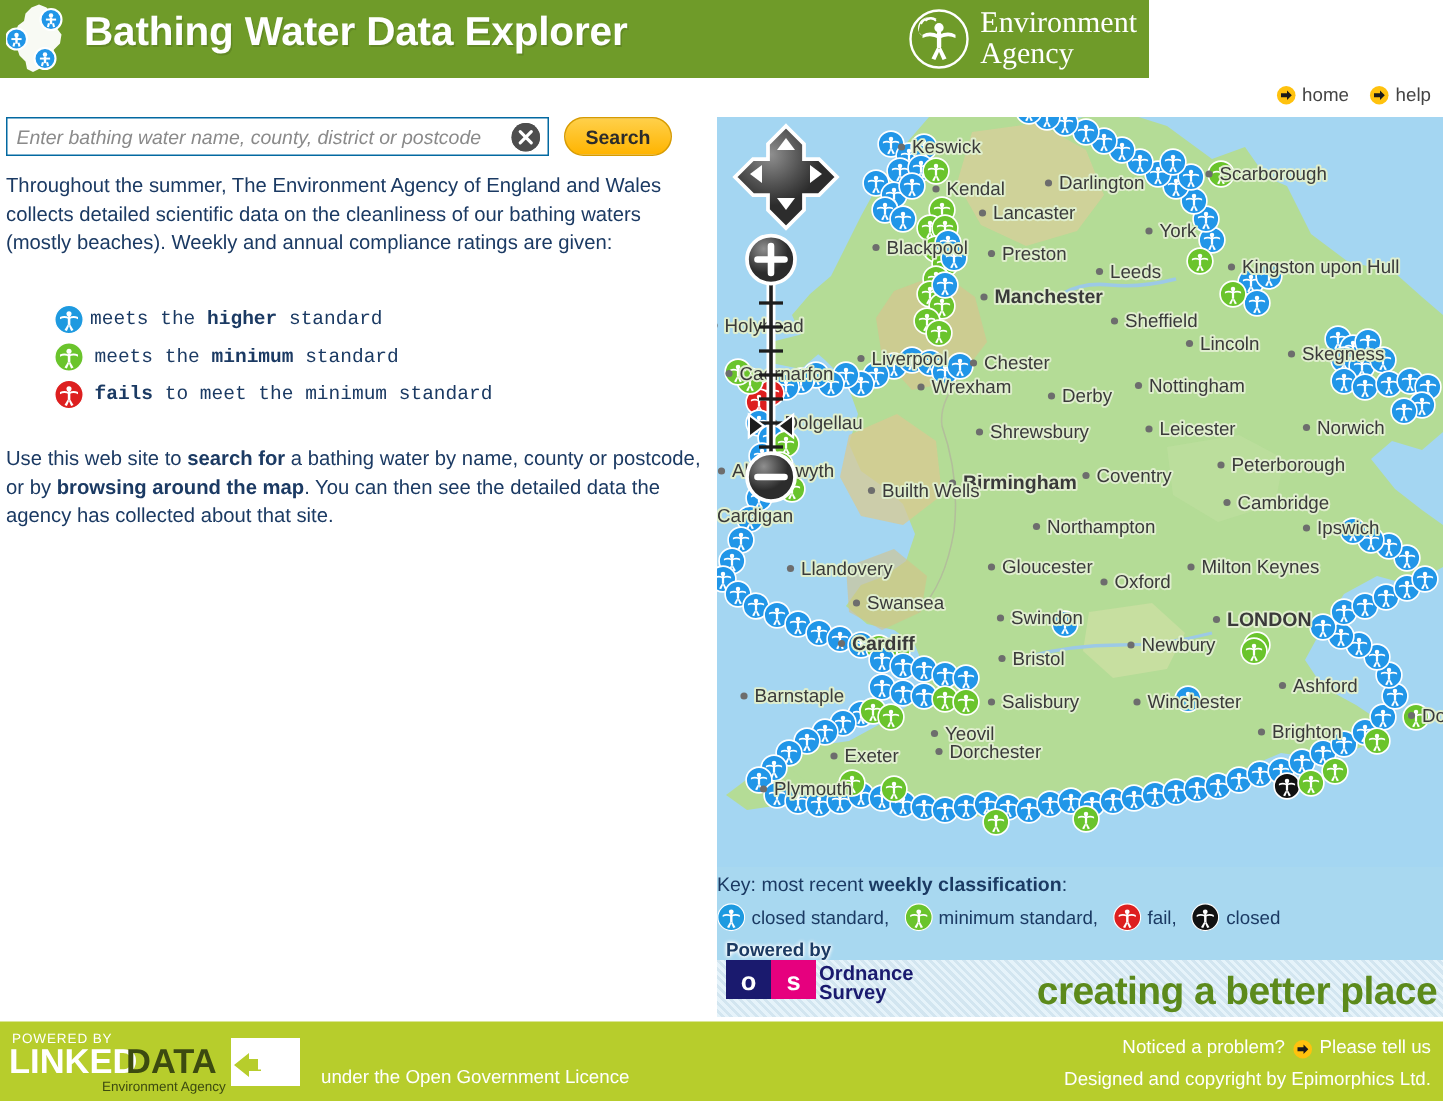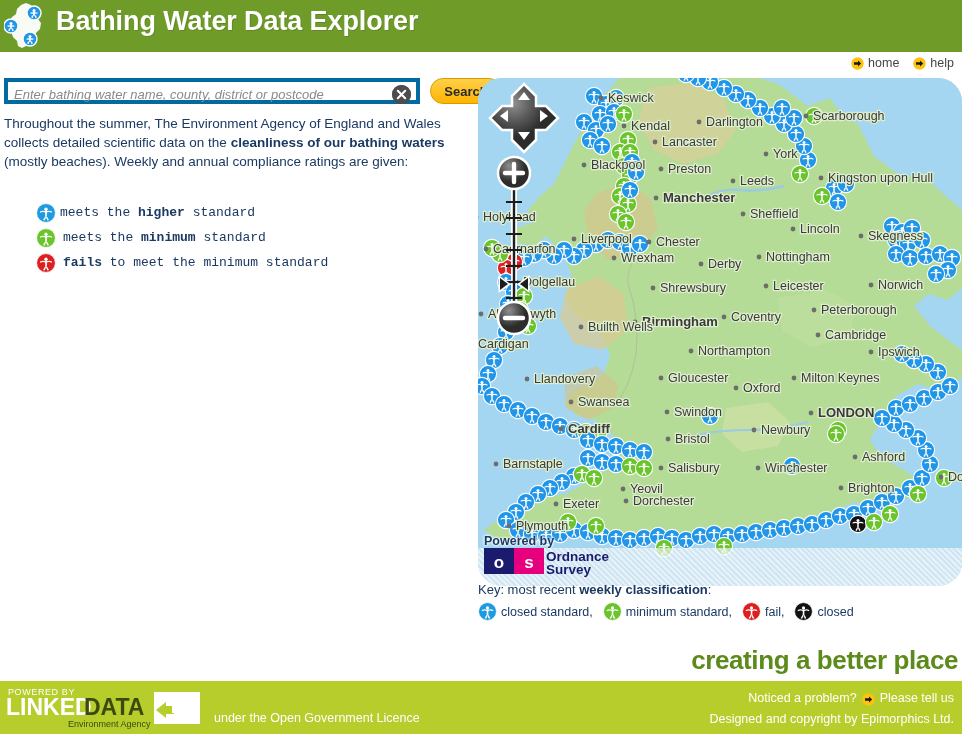--- a/index.html
+++ b/index.html
@@ -12,21 +12,21 @@
   }
   #page {
     position: relative;
     width: 962px; height: 734px;
     background: #ffffff;
   }
 
   
   .header {
     position: absolute; left: 0; top: 0;
-    width: 962px; height: 52px;
+    width: 766px; height: 52px;
     background: #6f9b29;
   }
   .header-logo {
     position: absolute; left: 4px; top: 1px;
     width: 46px; height: 50px;
   }
   .header-title {
     position: absolute; left: 56px; top: 6px;
     font-size: 27px; font-weight: bold; color: #ffffff;
     letter-spacing: -0.1px;
@@ -58,22 +58,22 @@
   }
   .arrow-ico { width: 13px; height: 13px; flex: 0 0 13px; }
 
   
   .search-row {
     position: absolute; left: 4px; top: 78px;
     display: flex; align-items: center; gap: 10px;
   }
   .search-wrap {
     position: relative;
-    width: 416px; height: 26px;
-    border: 4px solid #0369a1;
+    width: 362px; height: 26px;
+    border: 1px solid #0369a1;
     background: #ffffff;
     box-sizing: border-box;
   }
   .search-input {
     position: absolute; left: 0; top: 0;
     width: 330px; height: 24px;
     border: 0; outline: none;
     padding: 0 6px;
     box-sizing: border-box;
     font-size: 13px; font-style: italic;
@@ -100,21 +100,21 @@
     font-family: "Liberation Sans", sans-serif;
   }
 
   
   .intro {
     position: absolute; left: 4px; top: 114px;
     width: 468px;
     font-size: 13.5px; line-height: 19px;
     color: #1b3a63;
   }
-  .intro b { font-weight: bold; }
+  .intro b { font-weight: normal; }
 
   .std-list {
     position: absolute; left: 36px; top: 200px;
     width: 430px;
     font-size: 13px; color: #1b3a63;
   }
   .std-item {
     display: flex; align-items: center;
     height: 25px;
   }
@@ -124,24 +124,23 @@
   .usage {
     position: absolute; left: 4px; top: 296px;
     width: 468px;
     font-size: 13.5px; line-height: 19px;
     color: #1b3a63;
   }
 
   
   .map {
     position: absolute; left: 478px; top: 78px;
-    width: 484px; height: 508px;
+    width: 484px; height: 600px;
     overflow: hidden;
     background: #a8d8f0;
-    border-radius: 24px;
   }
   .map-canvas { position: absolute; left: 0; top: 0; }
 
   
   .pan-ctl { position: absolute; left: 10px; top: 5px; width: 66px; height: 66px; }
 
   
   .os-attr {
     position: absolute; left: 0; bottom: 0;
     width: 484px; height: 38px;
@@ -232,20 +231,41 @@
             <rect x="22.6" y="37.4" width="6.8" height="1.3"></rect>
               <rect x="23.6" y="40.4" width="1.4" height="2.6" transform="rotate(15 24.3 41.7)"></rect>
             <rect x="27" y="40.4" width="1.4" height="2.6" transform="rotate(-15 27.7 41.7)"></rect>
           </g>
         </g>
       </svg>
     </span>
 
     <div class="header-title">Bathing Water Data Explorer</div>
 
+    <div class="ea-logo">
+      <span class="ea-mark">
+        <svg width="42" height="42" viewBox="0 0 42 42">
+          <ellipse cx="21" cy="21" rx="19" ry="19" fill="none" stroke="#ffffff" stroke-width="1.6"></ellipse>
+          <path d="M7 14 C7 8 13 5 18 7 C14 5 9 8 8 13 C7 16 8 18 10 19 C8 17 7 16 7 14 Z" fill="#ffffff"></path>
+          <path d="M9 11 C11 7 16 6 19 8" fill="none" stroke="#ffffff" stroke-width="1.3"></path>
+          <path d="M12 9 C14 7 17 7 19 9" fill="none" stroke="#ffffff" stroke-width="1.1"></path>
+          <g fill="#ffffff">
+            <circle cx="21" cy="13.5" r="3.1"></circle>
+            <rect x="19.6" y="16" width="2.9" height="11" rx="1"></rect>
+            <path d="M10 18.2 Q15 15.2 21 18.4 Q27 15.2 32 18.2 L32 20.4 Q27 17.6 21 20.8 Q15 17.6 10 20.4 Z"></path>
+            <path d="M20 26 L16 34 L18.6 35 L21.4 28.6 Z"></path>
+            <path d="M22 26 L26 34 L23.4 35 L20.6 28.6 Z"></path>
+          </g>
+        </svg>
+      </span>
+      <div class="ea-words">
+        <div class="l1">Environment</div>
+        <div class="l2">Agency</div>
+      </div>
+    </div>
   </div>
 
   <div class="topnav">
     <a href="#">
       <span class="arrow-ico">
         <svg width="13" height="13" viewBox="0 0 13 13">
           <circle cx="6.5" cy="6.5" r="6.2" fill="#ffc20e"></circle>
           <path d="M3 5.2 L7 5.2 L7 3.4 L10.2 6.5 L7 9.6 L7 7.8 L3 7.8 Z" fill="#1a1a1a"></path>
         </svg>
       </span>
@@ -325,20 +345,23 @@
             <path d="M4 8.4 Q7 6.8 10 8.6 Q13 6.8 16 8.4 L16 9.8 Q13 8.1 10 9.9 Q7 8.1 4 9.8 Z"></path>
             <path d="M9.4 13 L7 17 L8.6 17.6 L10 14.4 Z"></path>
             <path d="M10.6 13 L13 17 L11.4 17.6 L10 14.4 Z"></path>
           </g>
         </svg>
       </span>
       <span class="txt" style="margin-left:3px"><b>fails</b><span> to meet the minimum standard</span></span>
     </div>
   </div>
 
+  <div class="usage">
+    <span>Use this web site to </span><b>search for</b><span> a bathing water by name, county or postcode, or by </span><b>browsing around the map</b><span>. You can then see the detailed data the agency has collected about that site.</span>
+  </div>
 
   <div class="map">
     <svg class="map-canvas" width="484" height="500" viewBox="0 0 484 500">
       <defs>
         <radialGradient id="knobg" cx="35%" cy="28%">
           <stop offset="0%" stop-color="#8f8f8f"></stop>
           <stop offset="60%" stop-color="#525252"></stop>
           <stop offset="100%" stop-color="#2c2c2c"></stop>
         </radialGradient>
         <filter id="whiteglow" x="-60%" y="-60%" width="220%" height="220%">

